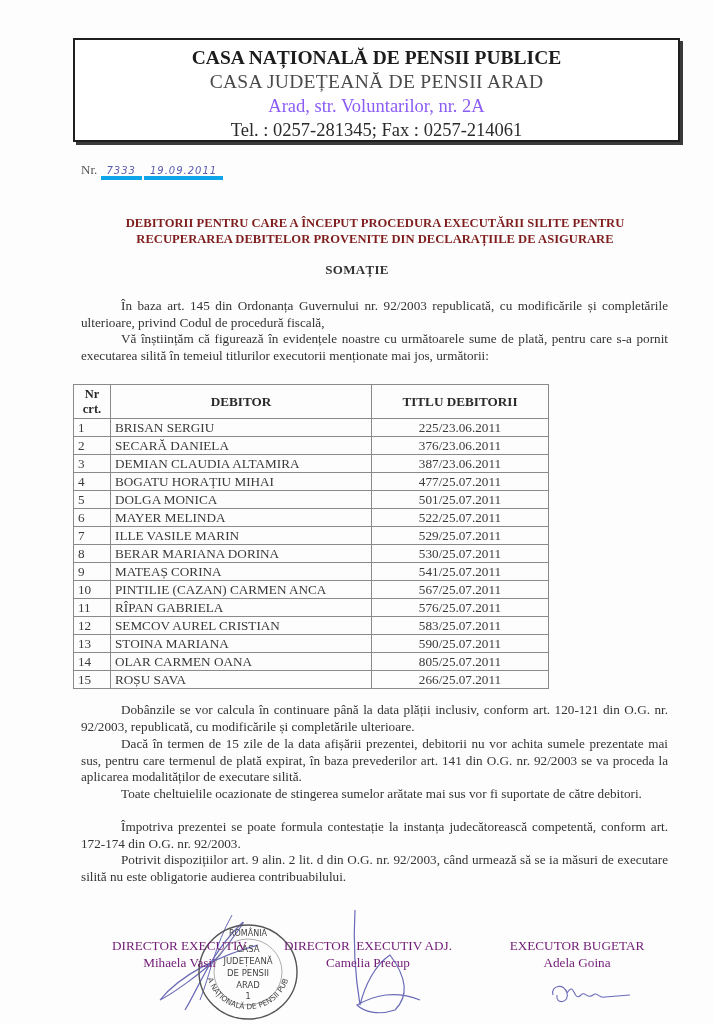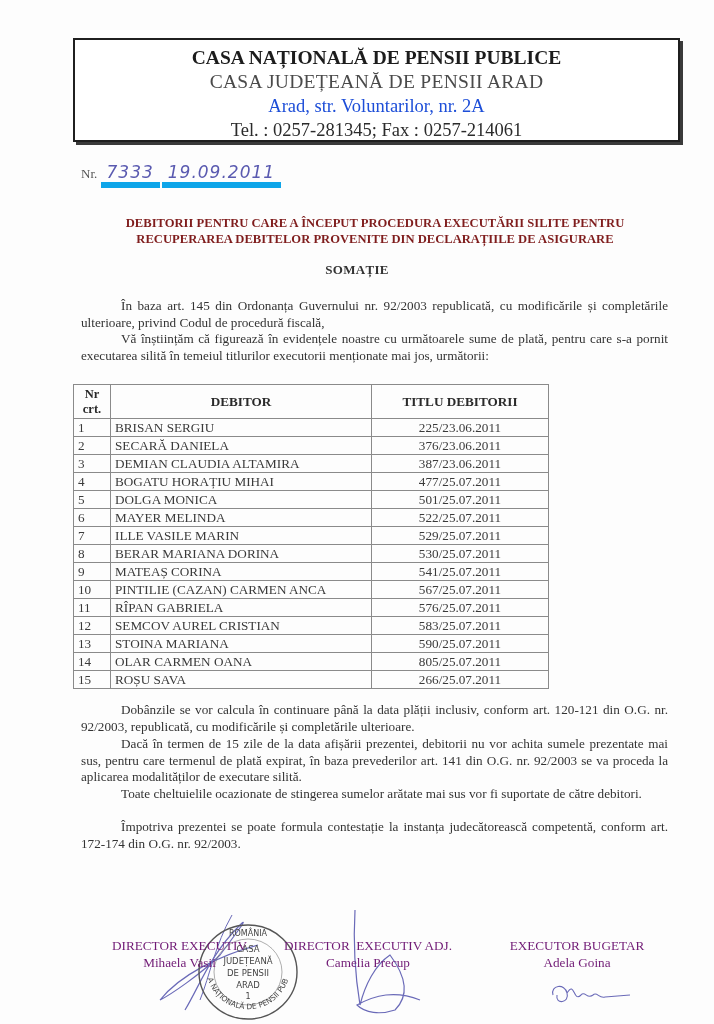--- a/index.html
+++ b/index.html
@@ -5,27 +5,27 @@
   html, body { margin:0; padding:0; background:#ffffff; }
   body { width:714px; height:1024px; position:relative; overflow:hidden;
          font-family:"Liberation Serif", "DejaVu Serif", serif; color:#2a2a2a; }
   .page { position:absolute; left:0; top:0; width:714px; height:1024px; background:#fdfdfd; }
 
   .header-box { position:absolute; left:73px; top:38px; width:603px; height:100px;
                 border:2px solid #1f1f1f; box-shadow:3px 3px 0 #3a3a3a; background:#fff;
                 text-align:center; }
   .hb-line1 { margin-top:6px; font-size:19.5px; font-weight:bold; color:#1c1c1c; line-height:24px; }
   .hb-line2 { font-size:19.5px; color:#4a4a4a; line-height:24px; letter-spacing:0.3px; }
-  .hb-line3 { font-size:18.5px; color:#1d4ed8; line-height:24px; }
+  .hb-line3 { font-size:18.5px; color:#8b5cf6; line-height:24px; }
   .hb-line4 { font-size:18.5px; color:#2b2b2b; line-height:24px; }
 
   .nr { position:absolute; left:81px; top:162px; font-size:13px; color:#555; }
   .nr .label { }
   .nr .hand { display:inline-block; font-family:"DejaVu Sans", sans-serif; font-style:italic;
-              color:#5a5ab0; font-size:17px; border-bottom:6px solid #0ea5e9; padding:0 6px 0 6px; letter-spacing:1px; }
+              color:#5a5ab0; font-size:10px; border-bottom:4px solid #0ea5e9; padding:0 6px 0 6px; letter-spacing:1px; }
   .nr .hand + .hand { margin-left:2px; }
 
   .title { position:absolute; left:70px; width:610px; top:215px; text-align:center;
            font-weight:bold; font-size:12.6px; line-height:16px; color:#7f1d1d; }
   .somatie { position:absolute; left:0; width:714px; top:262px; text-align:center;
              font-weight:bold; font-size:13px; color:#333; letter-spacing:0.3px; }
 
   .para { position:absolute; left:81px; width:587px; font-size:13.2px; line-height:16.5px;
           color:#333; text-align:justify; }
   .para .ind { display:inline-block; width:40px; }
@@ -161,20 +161,21 @@
           <td class="deb-cell">ROȘU SAVA</td>
           <td class="tit-cell">266/25.07.2011</td>
         </tr>
       </tbody>
   </table>
 
   <div class="para" style="top:702px;"><span class="ind"></span><span>Dobânzile se vor calcula în continuare până la data plății inclusiv, conform art. 120-121 din O.G. nr. 92/2003, republicată, cu modificările și completările ulterioare.</span></div>
   <div class="para" style="top:736px;"><span class="ind"></span><span>Dacă în termen de 15 zile de la data afișării prezentei, debitorii nu vor achita sumele prezentate mai sus, pentru care termenul de plată expirat, în baza prevederilor art. 141 din O.G. nr. 92/2003 se va proceda la aplicarea modalităților de executare silită.</span></div>
   <div class="para" style="top:786px;"><span class="ind"></span><span>Toate cheltuielile ocazionate de stingerea sumelor arătate mai sus vor fi suportate de către debitori.</span></div>
   <div class="para" style="top:819px;"><span class="ind"></span><span>Împotriva prezentei se poate formula contestație la instanța judecătorească competentă, conform art. 172-174 din O.G. nr. 92/2003.</span></div>
+  <div class="para" style="top:852px;"><span class="ind"></span><span>Potrivit dispozițiilor art. 9 alin. 2 lit. d din O.G. nr. 92/2003, când urmează să se ia măsuri de executare silită nu este obligatorie audierea contribuabilului.</span></div>
 
   <svg class="signature-ink" style="left:140px;top:905px;" width="130" height="110">
     <path d="M45 105 C 60 80, 70 50, 100 20 C 110 10, 95 30, 80 50 C 60 70, 30 90, 20 95 C 40 70, 80 50, 118 40" fill="none" stroke="#6a6ab8" stroke-width="1.2"></path>
     <path d="M60 95 C 70 70, 75 40, 92 10" fill="none" stroke="#6a6ab8" stroke-width="1"></path>
   </svg>
   <svg class="signature-ink" style="left:335px;top:905px;" width="100" height="115">
     <path d="M20 5 C 18 40, 20 70, 25 100 C 30 80, 40 60, 55 50 C 70 70, 75 90, 60 105 C 45 110, 30 108, 22 100 C 40 90, 60 85, 85 95" fill="none" stroke="#6a6ab8" stroke-width="1.2"></path>
   </svg>
   <svg class="signature-ink" style="left:545px;top:975px;" width="90" height="35">
     <path d="M8 20 C 5 10, 20 8, 22 18 C 25 28, 10 30, 12 20 M22 18 C 30 5, 28 28, 36 20 C 40 15, 42 25, 48 20 C 52 16, 54 24, 60 22 L 85 20" fill="none" stroke="#6a6ab8" stroke-width="1.1"></path>

